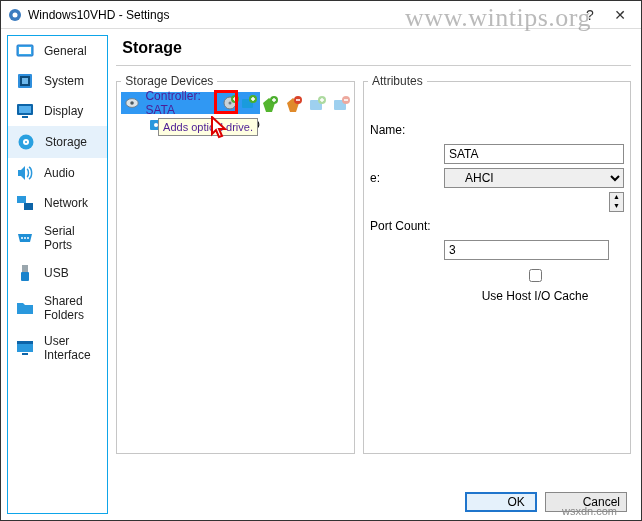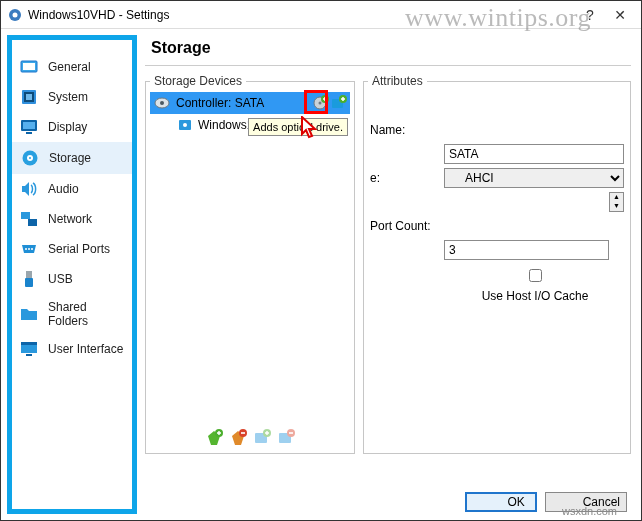--- a/index.html
+++ b/index.html
@@ -5,34 +5,34 @@
 * { box-sizing: border-box; font-family: "Segoe UI", Tahoma, sans-serif; font-size: 12px; }
 body { margin: 0; background: #fff; }
 .window { width: 642px; height: 521px; border: 1px solid #333; position: relative; background: #fff; }
 .titlebar { height: 28px; display: flex; align-items: center; padding: 0 6px; border-bottom: 1px solid #ddd; }
 .titlebar .app-icon { width: 16px; height: 16px; margin-right: 5px; }
 .titlebar .title { flex: 1; font-size: 12px; }
 .titlebar .tb-btn { width: 30px; text-align: center; font-size: 14px; color: #333; }
 .watermark1 { position: absolute; top: 2px; right: 50px; font-size: 26px; color: rgba(130,130,130,0.55); font-family: Georgia, serif; letter-spacing: 0.5px; pointer-events: none; }
 .watermark2 { position: absolute; bottom: 3px; right: 24px; font-size: 11px; color: #888; pointer-events: none; }
 .body { display: flex; height: calc(100% - 28px); }
-.sidebar { width: 135px; border: 5px solid #0ea5e9; margin: 6px 4px 6px 6px; padding: 12px 0; background: #fff; overflow: hidden; }
+.sidebar { width: 135px; border: 1px solid #0ea5e9; margin: 6px 4px 6px 6px; padding: 0 0; background: #fff; overflow: hidden; }
 .side-item { display: flex; align-items: center; padding: 6px 8px; gap: 10px; cursor: pointer; color: #222; }
 .side-item.selected { background: #e5f1fb; border: 1px solid transparent; }
 .side-item .s-icon { width: 18px; height: 18px; flex-shrink: 0; }
 .side-item .s-label { font-size: 12px; }
 .main { flex: 1; padding: 6px 10px 6px 4px; position: relative; }
 h2.page-title { font-size: 16px; font-weight: 600; margin: 4px 0 8px 6px; }
 hr.sep { border: none; border-top: 1px solid #ccc; margin: 0 0 8px 0; }
 .cols { display: flex; gap: 8px; }
 fieldset { border: 1px solid #c6c6c6; padding: 4px; margin: 0; }
 fieldset legend { padding: 0 4px; color: #333; font-size: 12px; }
-.devices { width: 210px; height: 380px; position: relative; display: flex; flex-direction: column; }
+.devices { width: 210px; height: 380px; position: relative; display: flex; flex-direction: row; }
 .tree { flex: 1; border: none; background: #fff; }
-.tree-ctrl { display: flex; align-items: center; background: #3098f3; color: #000000; height: 22px; padding: 0 3px 0 4px; position: relative; }
+.tree-ctrl { display: flex; align-items: center; background: #3098f3; color: #4c1d95; height: 22px; padding: 0 3px 0 4px; position: relative; }
 .tree-ctrl .ctrl-icon { width: 16px; height: 16px; margin-right: 6px; }
 .tree-ctrl .ctrl-actions { margin-left: auto; display: flex; gap: 2px; }
 .redbox { position: absolute; border: 3px solid #f00; width: 24px; height: 24px; right: 22px; top: -2px; pointer-events:none; }
 .tree-child { display: flex; align-items: center; height: 22px; padding-left: 28px; gap: 6px; }
 .tree-child .vhd-icon { width: 14px; height: 14px; }
 .tooltip { position: absolute; top: 26px; right: 2px; background: #ffffe1; border: 1px solid #8b8b8b; padding: 2px 4px; font-size: 11px; white-space: nowrap; z-index: 5; }
 .cursor-arrow { position: absolute; top: 24px; right: 30px; pointer-events: none; z-index: 6; }
 .attrs { flex: 1; height: 380px; }
 .attr-row { display: flex; align-items: center; margin: 4px 2px; gap: 4px; }
 .attr-row label { width: 70px; text-align: left; font-size: 12px; }

